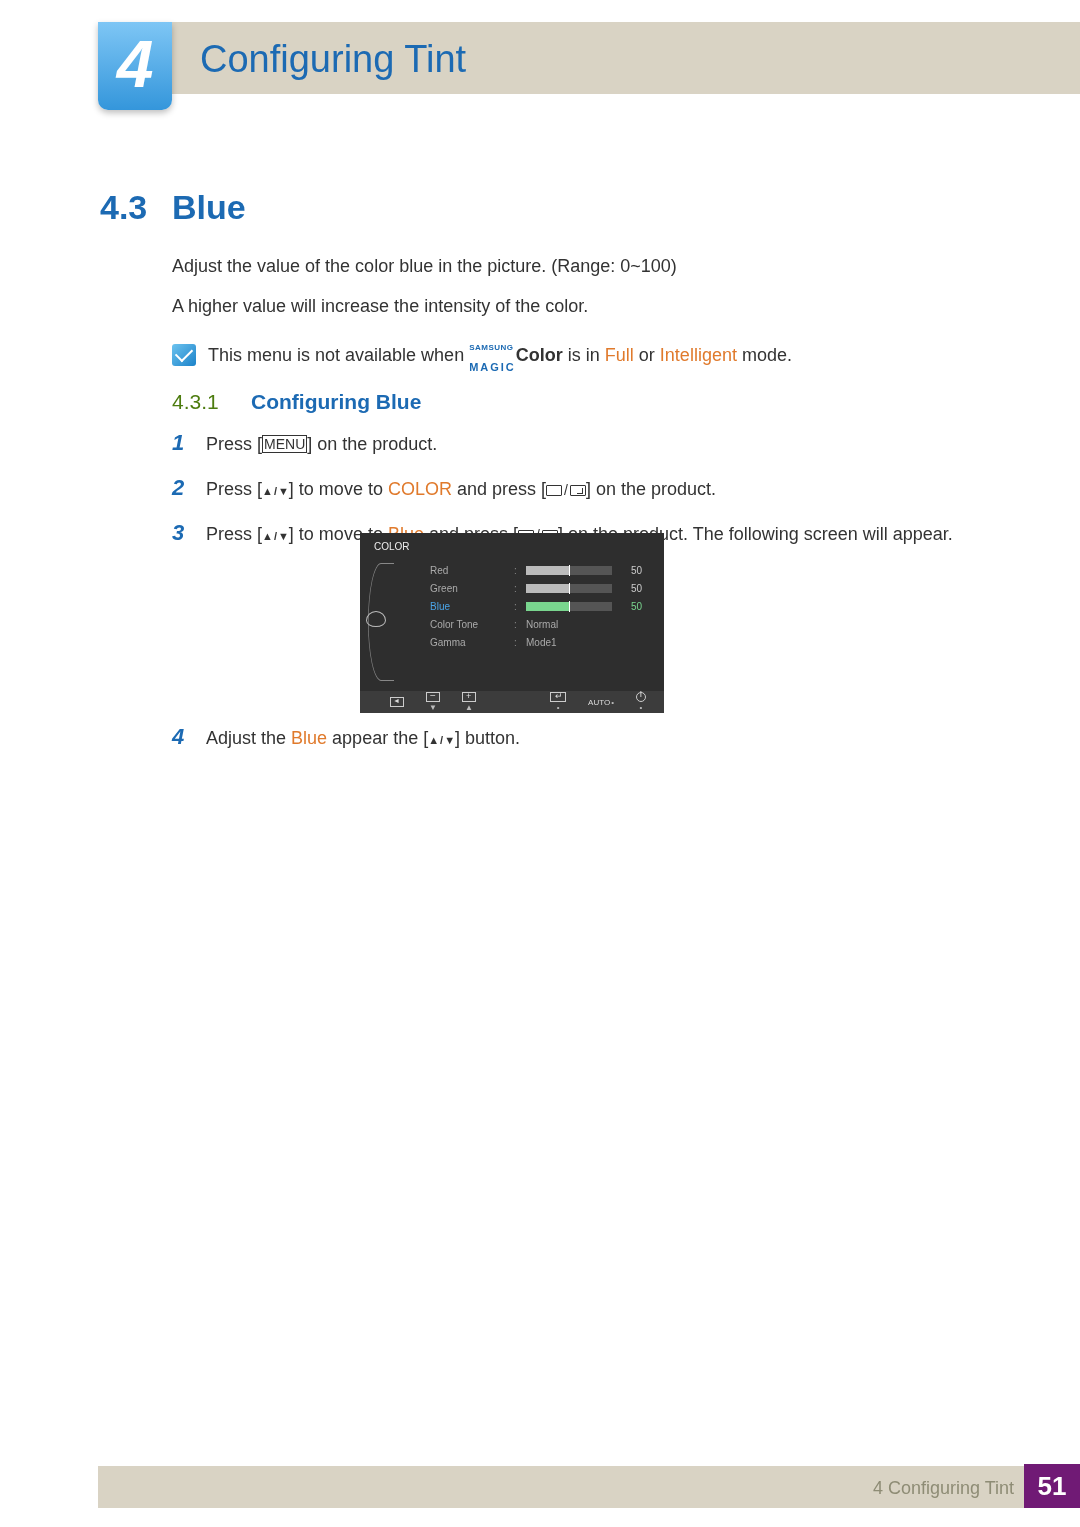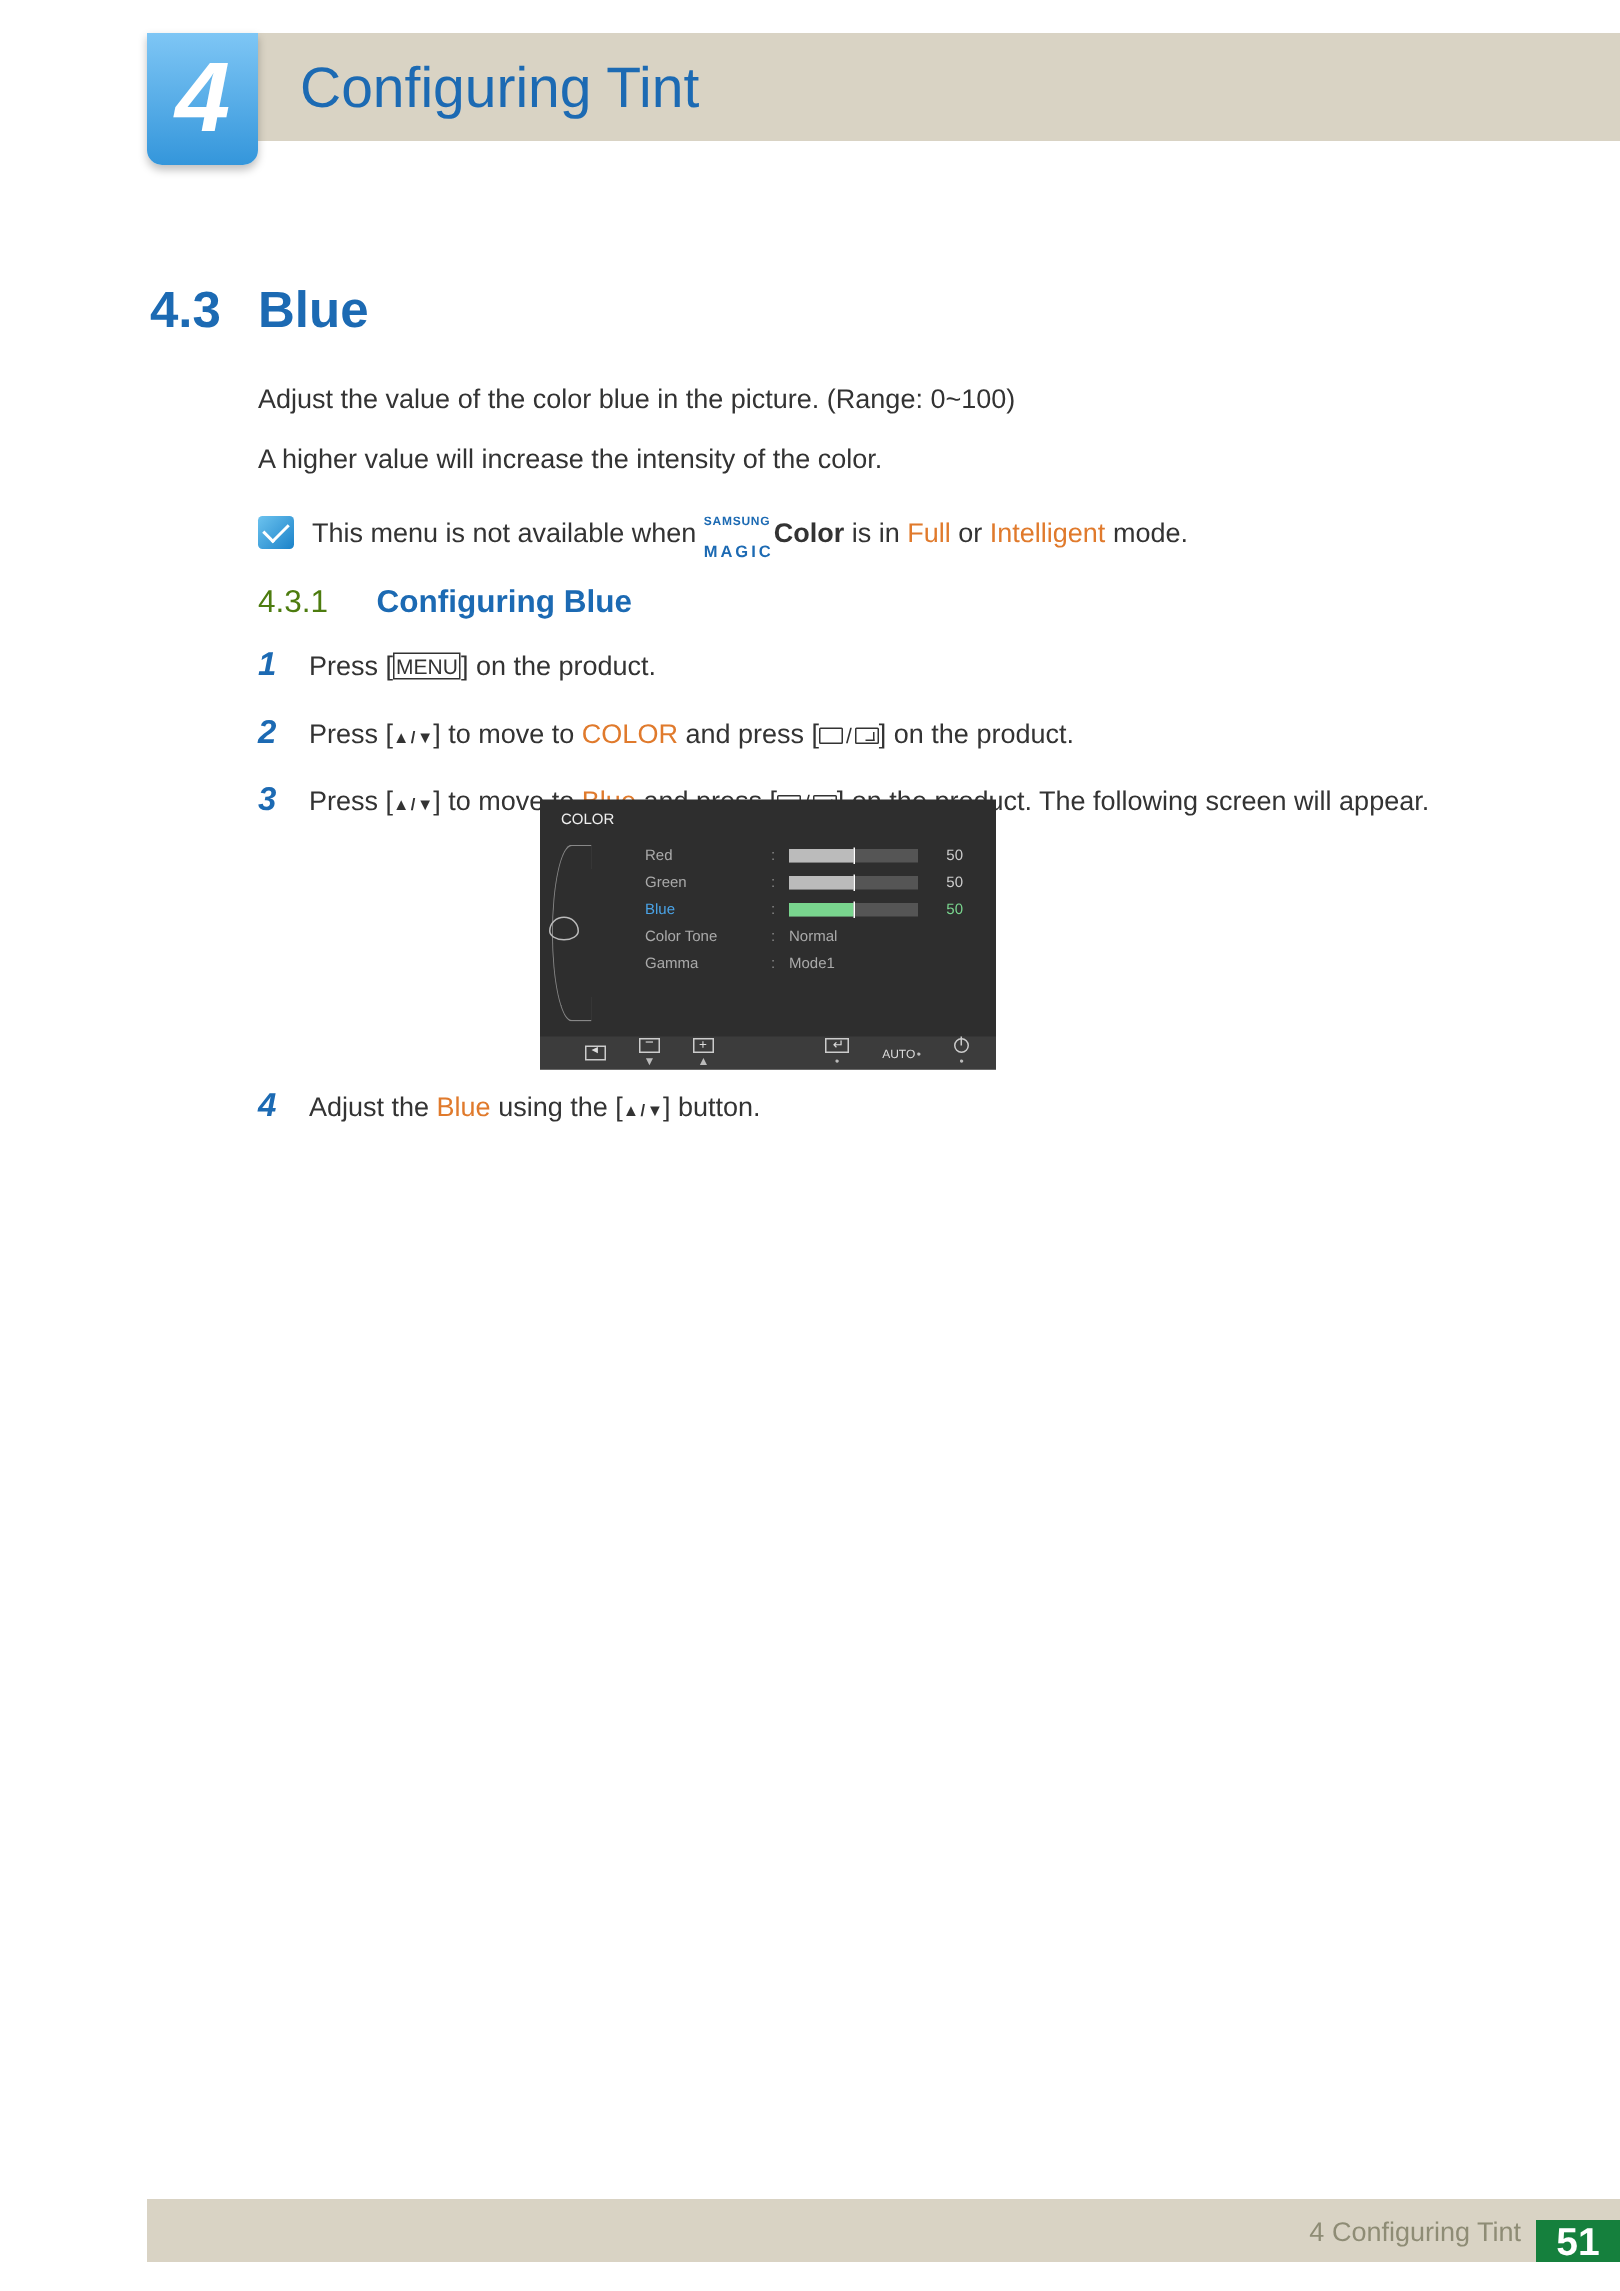--- a/index.html
+++ b/index.html
@@ -176,22 +176,22 @@
   .pwr::after{content:"";position:absolute;left:50%;top:-2px;width:1.3px;height:6px;background:#ccc;transform:translateX(-50%);}
   .sub-arrow{font-size:8px;color:#bbb;}
 
   .step4 { position:absolute;left:172px;top:724px; display:flex; gap:14px; align-items:baseline;}
   
   .ftr-band {
     position:absolute;left:98px;bottom:19px;right:0;height:42px;
     background:#d9d3c4;
   }
   .ftr-chip {
-    position:absolute;right:0;bottom:19px;width:56px;height:28px;
-    background:#15803d;color:#fff;font-size:26px;font-weight:700;
+    position:absolute;right:0;bottom:19px;width:56px;height:44px;
+    background:#701a75;color:#fff;font-size:26px;font-weight:700;
     display:flex;align-items:center;justify-content:center;
   }
   .ftr-text {
     position:absolute;right:66px;bottom:28px;
     color:#8e8c75;font-size:18px;
   }
 </style>
 </head>
 <body>
 
@@ -306,19 +306,19 @@
           <span class="pwr"></span>
           <span class="sub-arrow">•</span>
         </span>
     </span>
   </div>
 </div>
 
 <div class="step4">
   <span class="step-num">4</span>
   <span>
-    <span>Adjust the </span><span class="orange">Blue</span><span> using the [</span><span class="updown">▲<b>/</b>▼</span><span>] button.</span>
+    <span>Adjust the </span><span class="orange">Blue</span><span> appear the [</span><span class="updown">▲<b>/</b>▼</span><span>] button.</span>
   </span>
 </div>
 
 <div class="ftr-band"></div>
 <div class="ftr-text">4 Configuring Tint</div>
 <div class="ftr-chip">51</div>
 
 </body></html>

